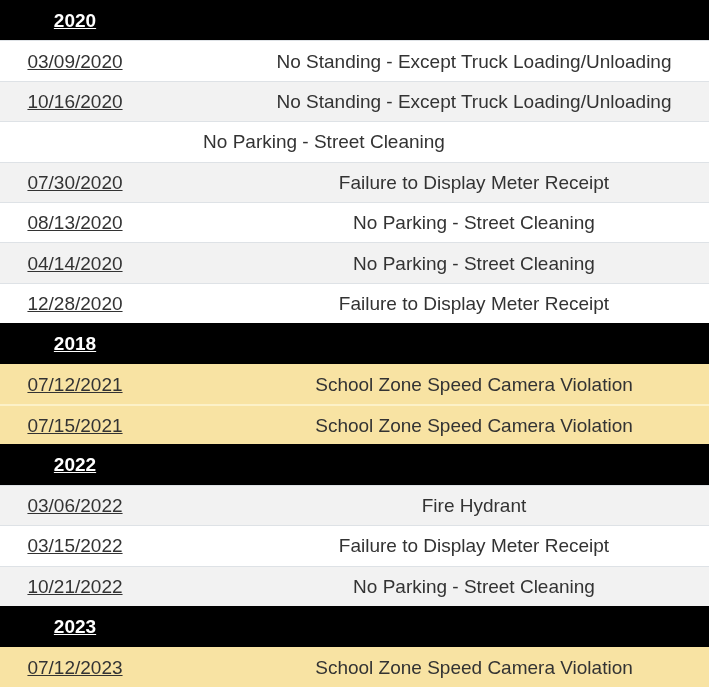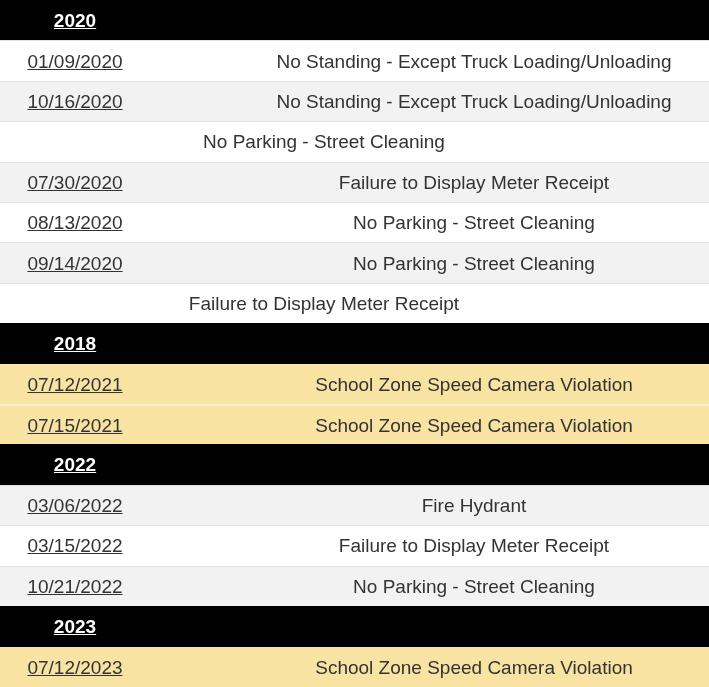--- a/index.html
+++ b/index.html
@@ -38,43 +38,44 @@
 </head>
 <body>
 
 <div class="violations-table">
 
   <div class="yr-header">
     <div class="c1">2020</div>
     <div class="c2"></div>
   </div>
   <div class="vrow r-white">
-    <div class="c1">01/09/2020</div>
+    <div class="c1">03/09/2020</div>
     <div class="c2">No Standing - Except Truck Loading/Unloading</div>
   </div>
   <div class="vrow r-gray">
     <div class="c1">10/16/2020</div>
     <div class="c2">No Standing - Except Truck Loading/Unloading</div>
   </div>
   <div class="vrow r-white">
     <div class="c2">No Parking - Street Cleaning</div>
   </div>
   <div class="vrow r-gray">
     <div class="c1">07/30/2020</div>
     <div class="c2">Failure to Display Meter Receipt</div>
   </div>
   <div class="vrow r-white">
     <div class="c1">08/13/2020</div>
     <div class="c2">No Parking - Street Cleaning</div>
   </div>
   <div class="vrow r-gray">
-    <div class="c1">09/14/2020</div>
+    <div class="c1">04/14/2020</div>
     <div class="c2">No Parking - Street Cleaning</div>
   </div>
   <div class="vrow r-white">
+    <div class="c1">12/28/2020</div>
     <div class="c2">Failure to Display Meter Receipt</div>
   </div>
 
   <div class="yr-header">
     <div class="c1">2018</div>
     <div class="c2"></div>
   </div>
   <div class="vrow r-yellow">
     <div class="c1">07/12/2021</div>
     <div class="c2">School Zone Speed Camera Violation</div>

